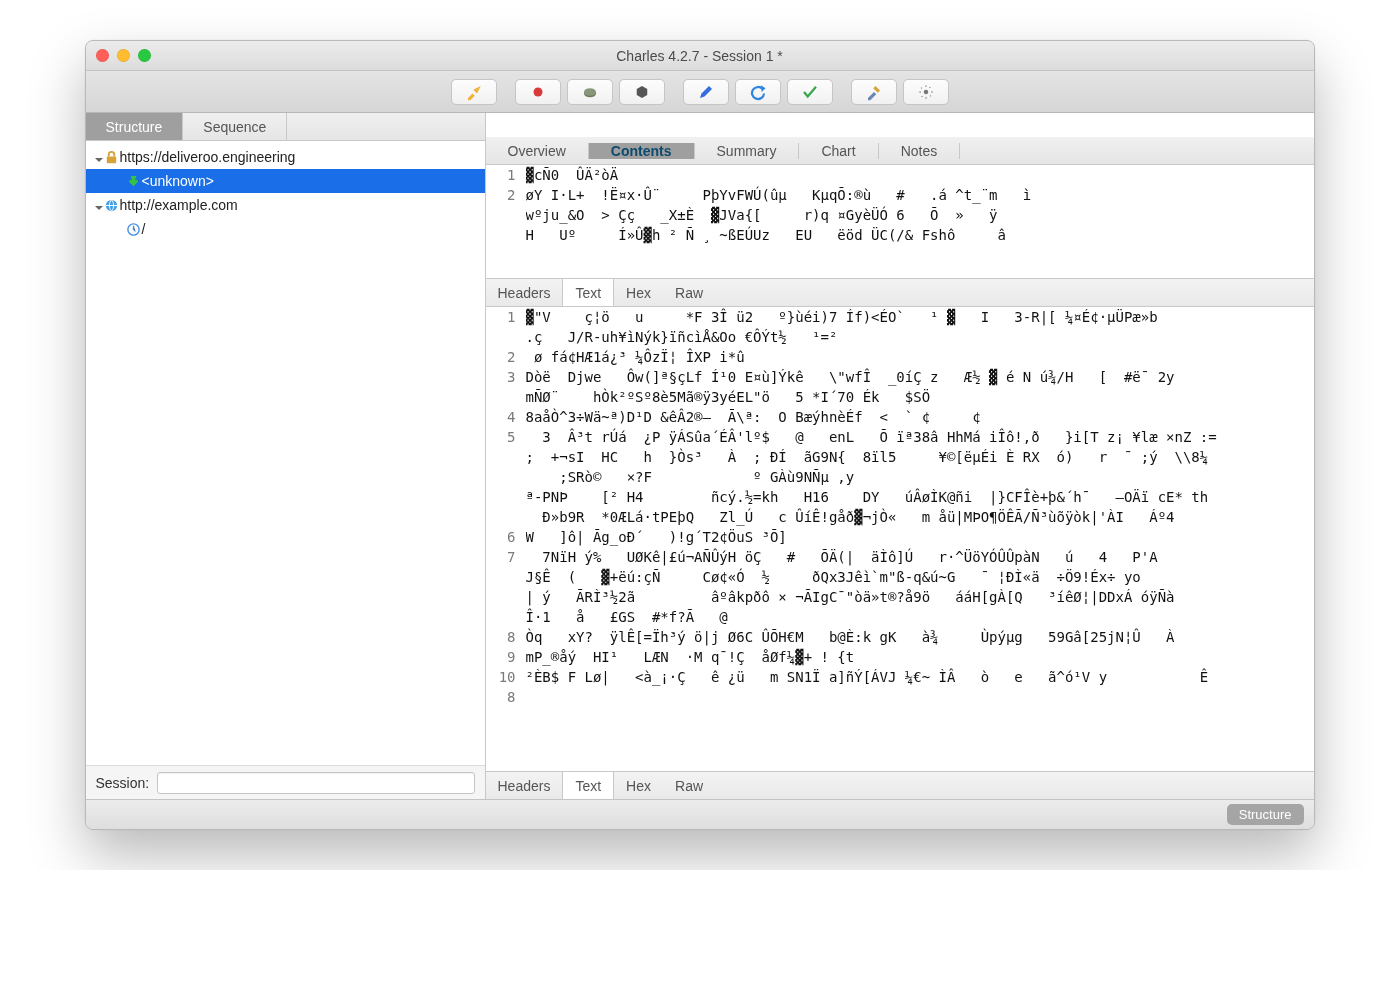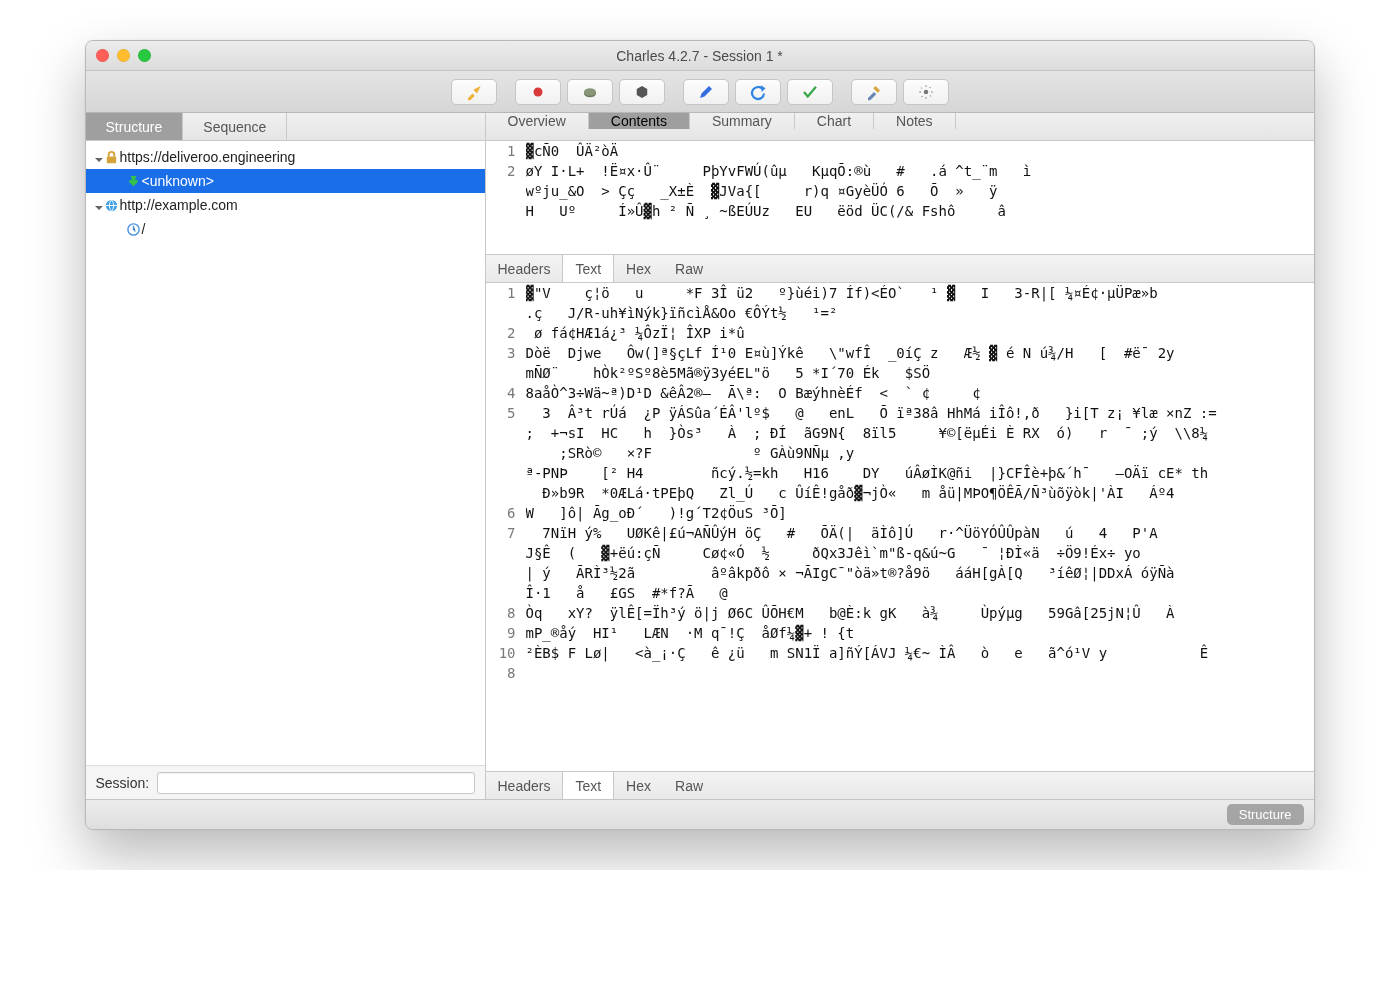--- a/index.html
+++ b/index.html
@@ -122,30 +122,30 @@
     box-shadow: inset 0 1px 1px rgba(0,0,0,0.06);
   }
   
   .main {
     flex: 1; display: flex; flex-direction: column; min-width: 0;
   }
   .main-tabs {
     height: 28px;
     background: linear-gradient(#f0f0f0,#e5e5e5);
     border-bottom: 1px solid #c8c8c8;
-    display: flex; align-items: flex-start;
-    font-size: 14px; color: #555;
+    display: flex; align-items: center;
+    font-size: 14px; color: #555; margin-top: 24px;
   }
   .main-tab {
     padding: 0 22px;
     display: flex; align-items: center;
     border-right: 1px solid #c8c8c8;
   }
   .main-tab.active {
-    background: #9f9f9f; color: #000000; font-weight: 400;
+    background: #9f9f9f; color: #0c4a6e; font-weight: 700;
   }
   .content-top {
     flex: 0 0 114px;
     border-bottom: 1px solid #c8c8c8;
     overflow: hidden;
     font-family: Menlo, Consolas, monospace;
     font-size: 14px; color: #111;
     padding-left: 10px;
     white-space: pre;
   }

